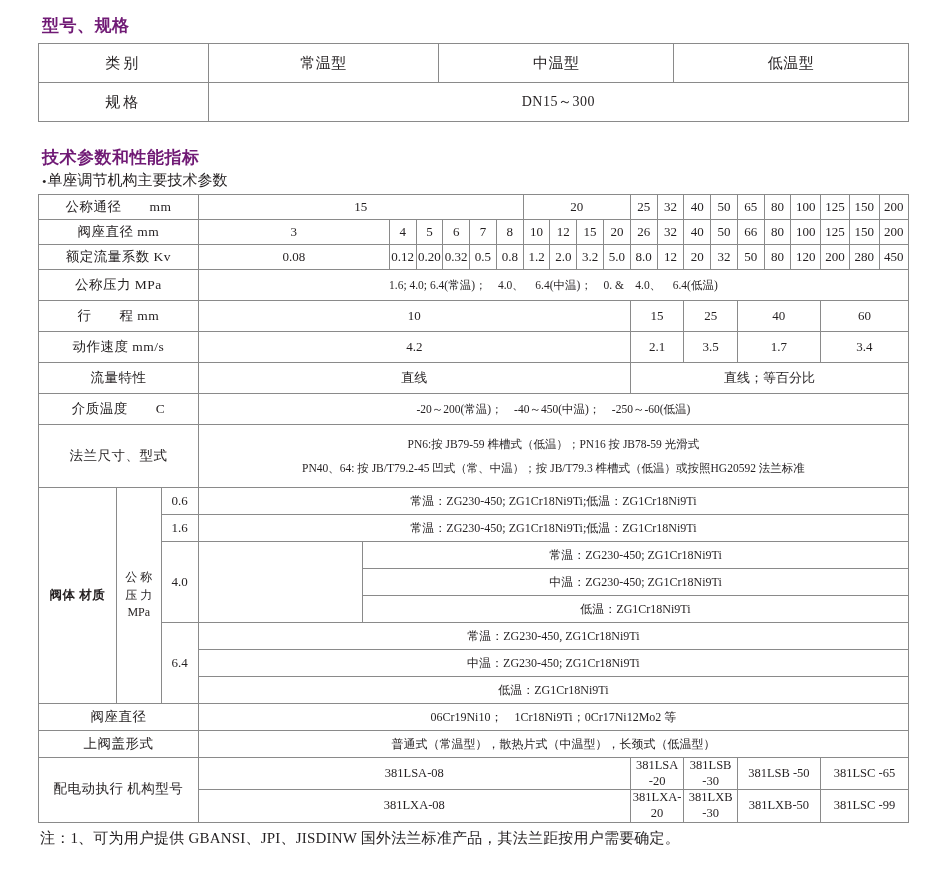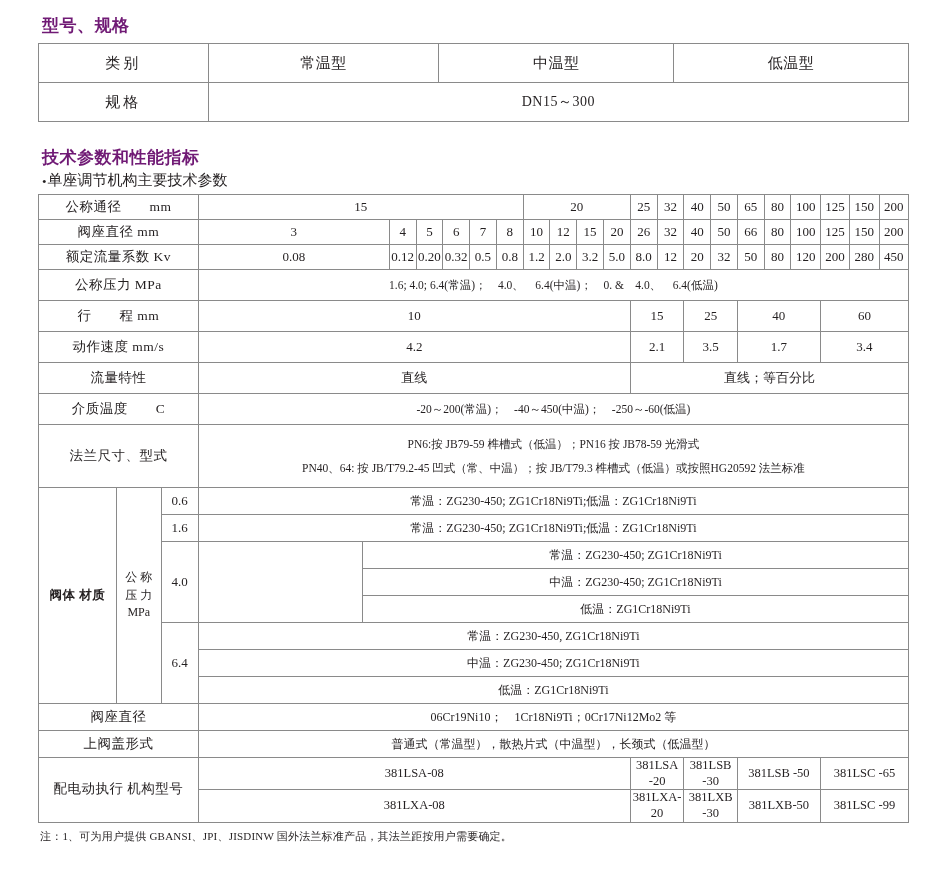--- a/index.html
+++ b/index.html
@@ -87,21 +87,21 @@
   .t-spec td.vsub {
     font-size: 12px;
     line-height: 1.45;
   }
   .t-spec td.mat { font-size: 12px; height: 26px; }
   .t-spec td.act { font-size: 12.5px; height: 30px; }
   .t-spec td.blank { }
   .t-spec td.spacechar { letter-spacing: 0.5px; }
 
   .note {
-    font-size: 11px;
+    font-size: 15px;
     margin: 6px 0 0 2px;
     letter-spacing: 0.2px;
   }
 </style>
 </head>
 <body>
 
 <div class="page">
 
   <h2 class="sec-title">型号、规格</h2>

